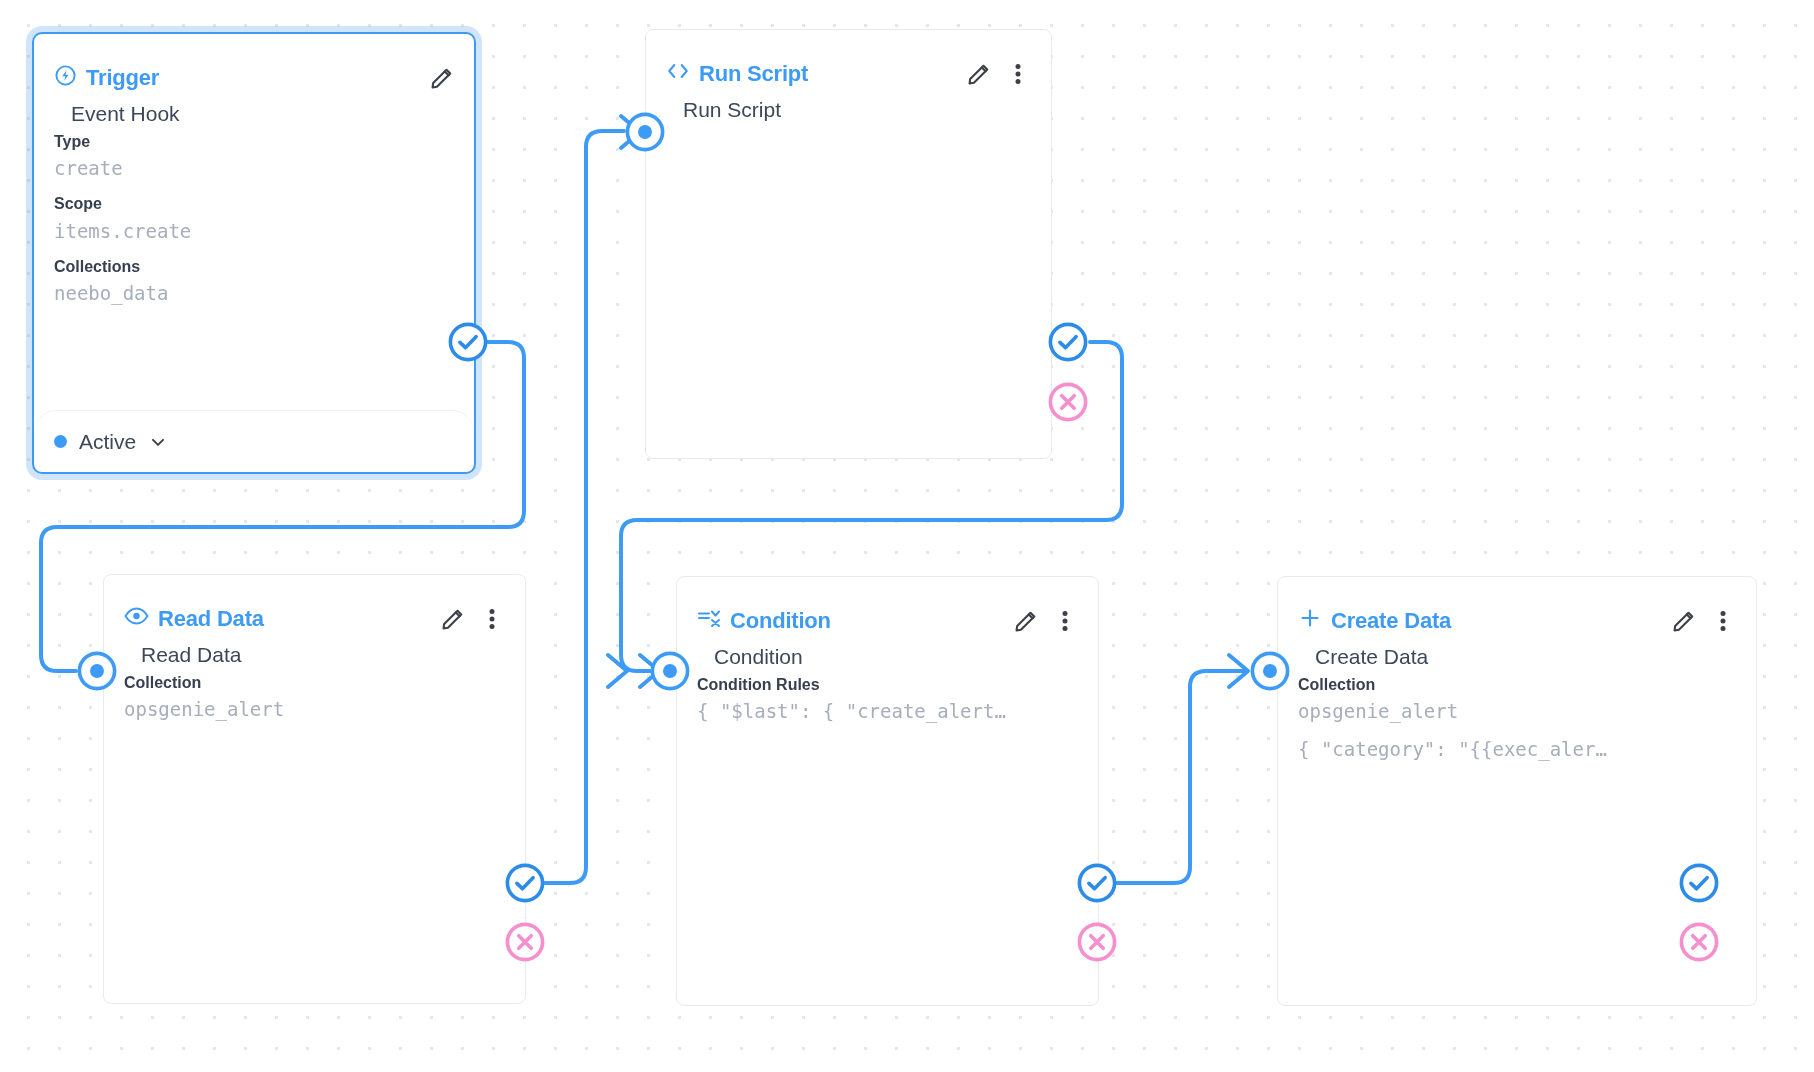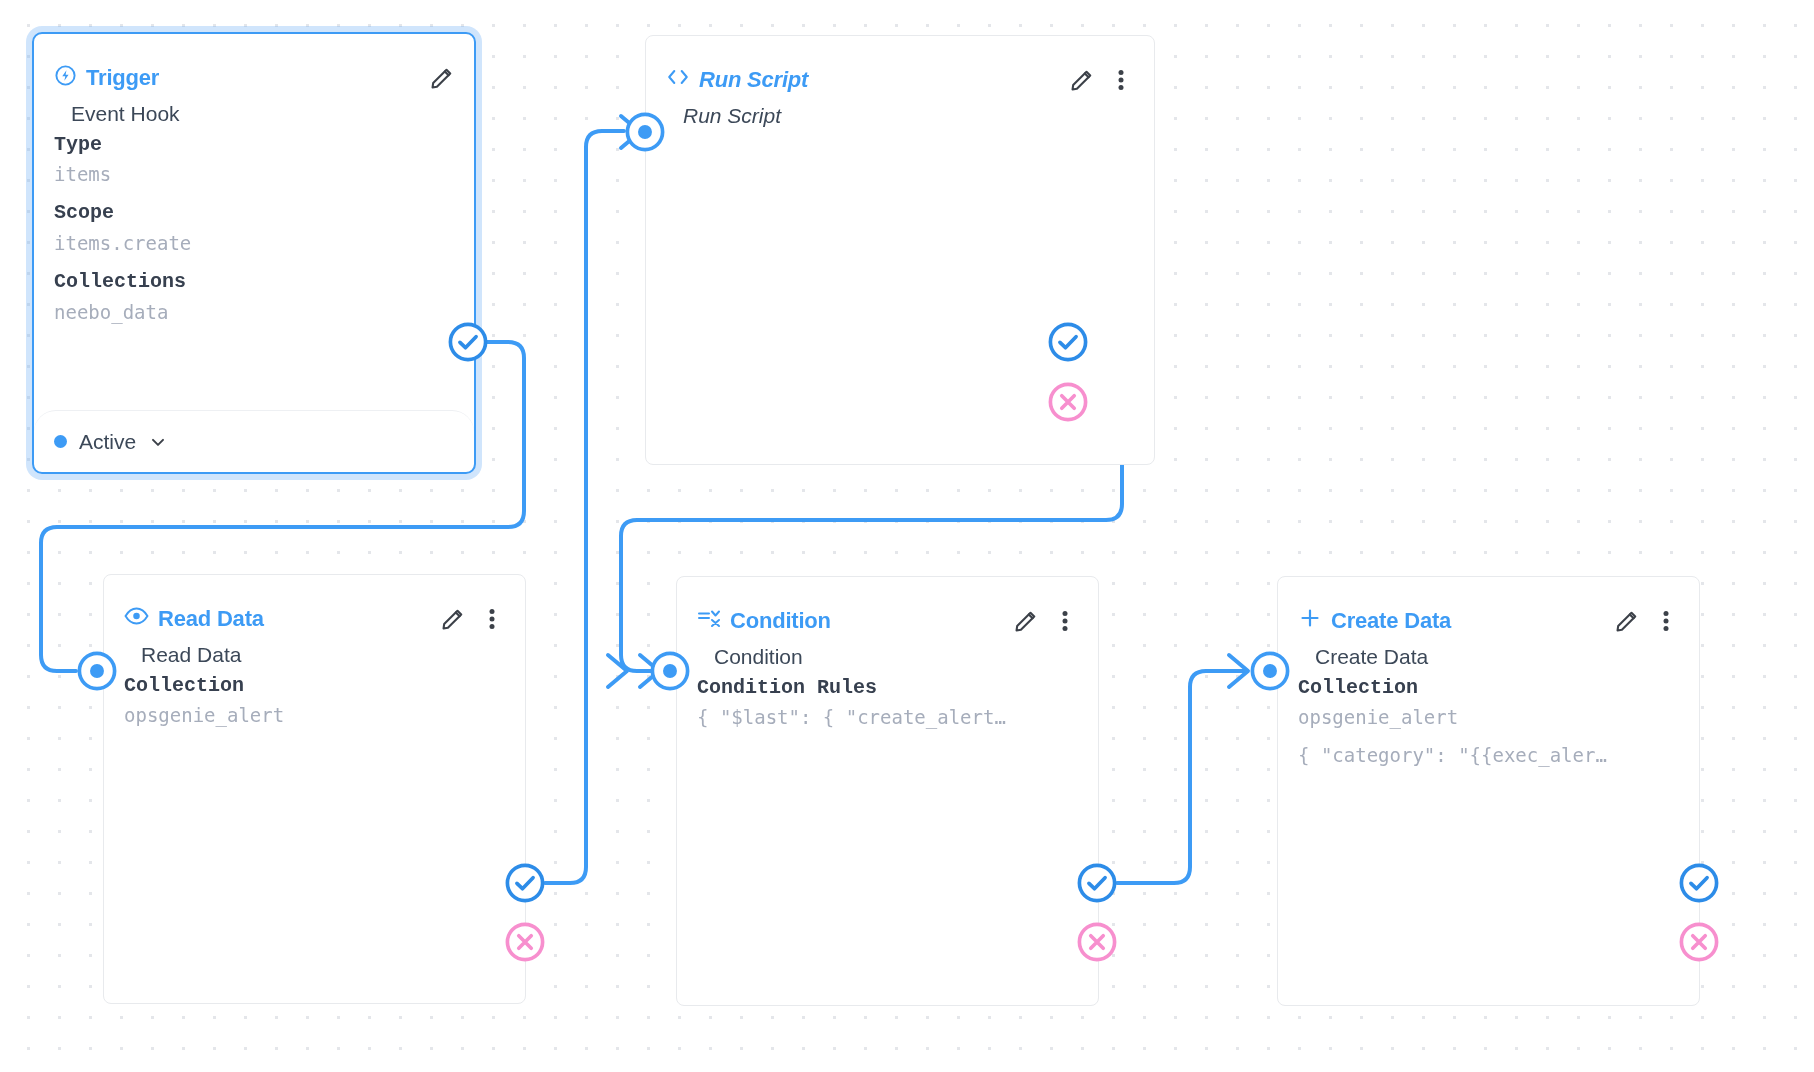--- a/index.html
+++ b/index.html
@@ -79,25 +79,24 @@
     align-items: center;
     justify-content: center;
     cursor: pointer;
   }
 
   .node-body {
     padding: 10px 20px 0 20px;
   }
 
   .field-label {
-    font-size: 20px;
+    font-size: 16px;
     color: #3c4858;
     line-height: 1.52;
     white-space: nowrap;
-    font-family: Liberation Mono, monospace;
   }
   .field-label.bold { font-weight: bold; color: #37404f; }
 
   .field-value {
     font-family: "DejaVu Sans Mono", monospace;
     font-size: 19px;
     color: #a6adbb;
     line-height: 1.5;
     white-space: nowrap;
     overflow: hidden;
@@ -187,21 +186,21 @@
             <path d="M16.8 3.6 L20.4 7.2 L7.6 20 L3.4 20.6 L4 16.4 Z"></path>
             <path d="M15.2 5.2 L18.8 8.8"></path>
           </svg>
         </span>
       </div>
     </div>
 
     <div class="node-body">
       <div class="node-name-row">Event Hook</div>
       <div class="field-label bold">Type</div>
-      <div class="field-value">items</div>
+      <div class="field-value">create</div>
       <div class="field-label bold">Scope</div>
       <div class="field-value">items.create</div>
       <div class="field-label bold">Collections</div>
       <div class="field-value">neebo_data</div>
     </div>
 
     <div class="node-footer">
       <span class="status-dot"></span>
       <span class="status-text">Active</span>
       <span style="display:flex;">
@@ -212,21 +211,21 @@
     </div>
   </div>
 
   <div class="handle" style="left:446px; top:320px;">
     <svg width="44" height="44" viewBox="0 0 24 24" fill="#fff" stroke="#2d8ce8" stroke-width="2">
       <circle cx="12" cy="12" r="9.6"></circle>
       <polyline points="7.6,12.2 10.6,15.1 16.4,9.1" fill="none" stroke-linecap="round" stroke-linejoin="round"></polyline>
     </svg>
   </div>
 
-  <div class="node" style="left:645px; top:35px; width:510px; height:430px;font-style:italic;">
+  <div class="node" style="left:645px; top:29px; width:407px; height:430px;">
     <div class="node-head">
       <div class="node-title">
         <span>
           <svg width="24" height="22" viewBox="0 0 26 22" fill="none" stroke="#3d9bf5" stroke-width="2.2" stroke-linecap="round" stroke-linejoin="round">
             <polyline points="9,4.5 3.5,11 9,17.5"></polyline>
             <polyline points="17,4.5 22.5,11 17,17.5"></polyline>
           </svg>
         </span>
         <span>Run Script</span>
       </div>
@@ -371,21 +370,21 @@
       <polyline points="7.6,12.2 10.6,15.1 16.4,9.1" fill="none" stroke-linecap="round" stroke-linejoin="round"></polyline>
     </svg>
   </div>
   <div class="handle" style="left:1075px; top:920px;">
     <svg width="44" height="44" viewBox="0 0 24 24" fill="#fff" stroke="#f78fce" stroke-width="2">
       <circle cx="12" cy="12" r="9.6"></circle>
       <path d="M8.6 8.6 L15.4 15.4 M15.4 8.6 L8.6 15.4" fill="none" stroke-linecap="round"></path>
     </svg>
   </div>
 
-  <div class="node" style="left:1277px; top:576px; width:423px; height:430px;">
+  <div class="node" style="left:1277px; top:576px; width:480px; height:430px;">
     <div class="node-head">
       <div class="node-title">
         <span>
           <svg width="24" height="24" viewBox="0 0 24 24" fill="none" stroke="#3d9bf5" stroke-width="2.2" stroke-linecap="round">
             <path d="M12 4.5 V19.5 M4.5 12 H19.5"></path>
           </svg>
         </span>
         <span>Create Data</span>
       </div>
       <div class="node-head-actions">

